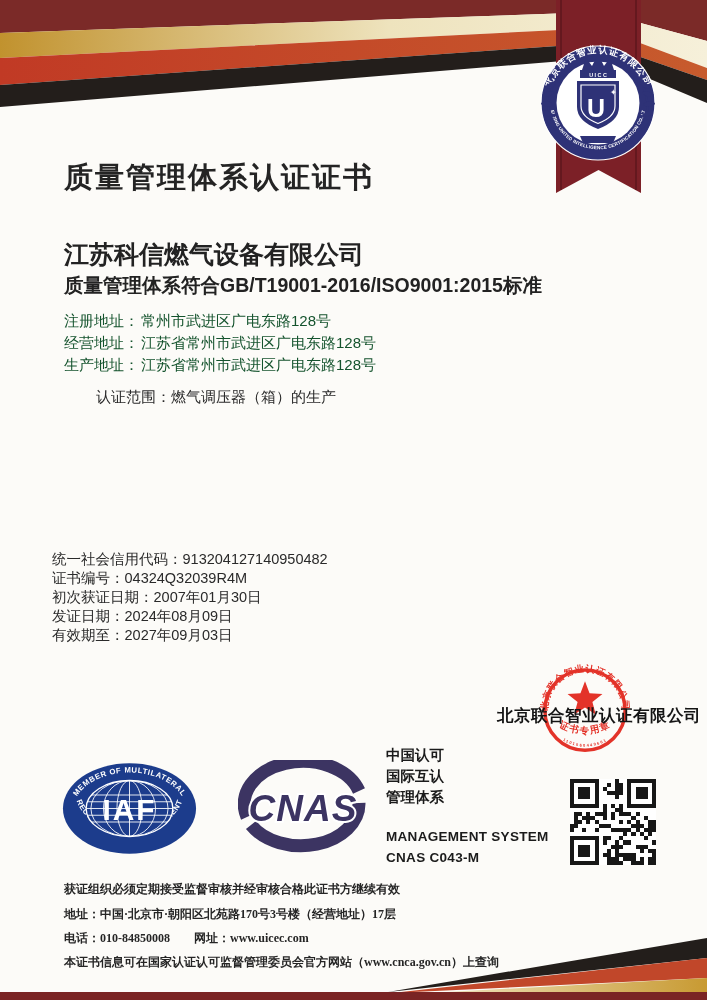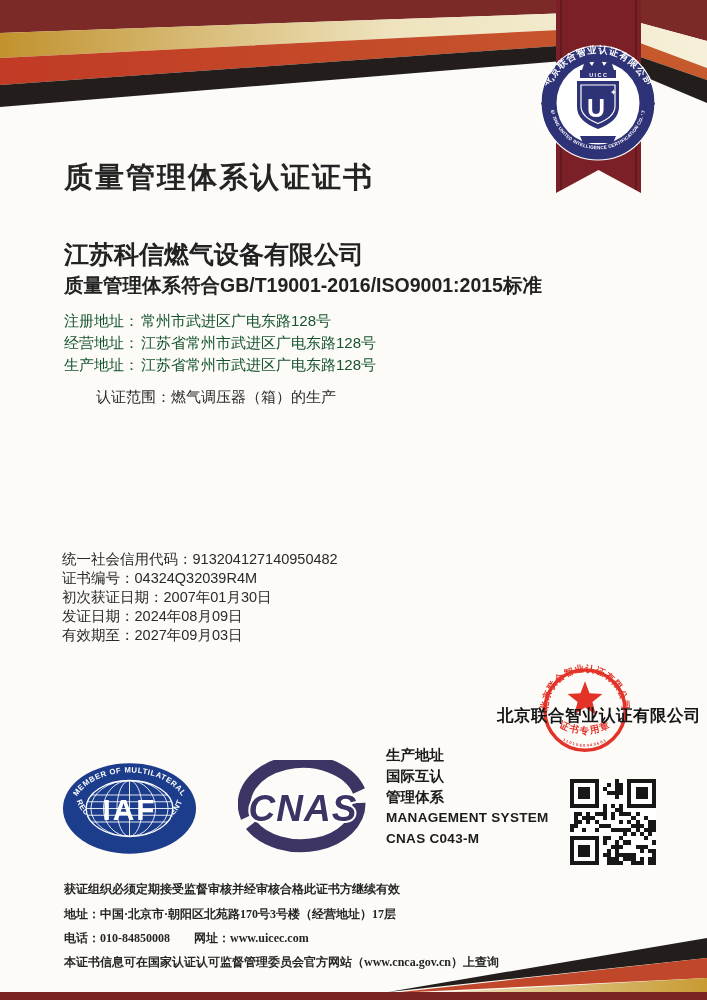--- a/index.html
+++ b/index.html
@@ -5,24 +5,24 @@
   html,body{margin:0;padding:0;background:#e8e8e8;}
   .page{position:relative;width:707px;height:1000px;background:#fcfbf8;overflow:hidden;
         font-family:"Liberation Sans","DejaVu Sans",sans-serif;color:#1d1d1d;}
   .abs{position:absolute;white-space:nowrap;}
   .title{left:64px;top:158px;font-size:29px;font-weight:800;letter-spacing:2px;color:#242424;}
   .company{left:64px;top:238px;font-size:25px;font-weight:800;color:#222;}
   .standard{left:64px;top:272px;font-size:19.5px;font-weight:800;color:#222;}
   .addr{left:64px;font-size:15px;font-weight:500;color:#14532d;}
   .addr .v{margin-left:2px;}
   .scope{left:64px;top:388px;font-size:15px;font-weight:500;color:#2a2a2a;margin-left:32px;}
-  .info{left:62px;font-size:14.5px;font-weight:500;color:#2a2a2a;text-align:right;}
+  .info{left:52px;font-size:14.5px;font-weight:500;color:#2a2a2a;text-align:right;}
   .overlay-co{left:497px;top:705px;font-size:16.5px;font-weight:600;color:#141414;z-index:6;letter-spacing:0.5px;}
   .claim{left:386px;font-size:14.5px;font-weight:700;color:#1b1b1b;}
-  .claim.latin{font-size:13.5px;letter-spacing:0.3px;}
+  .claim.latin{font-size:13.5px;letter-spacing:0.3px;margin-top:19px;}
   .foot{left:64px;font-size:12px;font-weight:700;color:#252525;
         font-family:"Liberation Serif","DejaVu Serif",serif;}
   svg text{font-family:"Liberation Sans","DejaVu Sans",sans-serif;}
 </style>
 </head>
 <body>
 
 <div class="page">
 
   <svg class="abs" style="left:0;top:0;z-index:1" width="707" height="215" viewBox="0 0 707 215">
@@ -181,21 +181,21 @@
     </g>
     <text x="70" y="60" font-size="31" font-weight="bold" fill="#ffffff" text-anchor="middle" letter-spacing="2">IAF</text>
   </svg>
 
   <svg class="abs" style="left:238px;top:760px" width="130" height="95" viewBox="0 0 130 95">
     <path d="M9,57 A58,42 0 0 1 121,31" fill="none" stroke="#3c3462" stroke-width="13"></path>
     <path d="M121,43 A58,42 0 0 1 13,65" fill="none" stroke="#3c3462" stroke-width="13"></path>
     <text x="65" y="61" font-size="37" font-weight="bold" font-style="italic" text-anchor="middle" fill="#3c3462" stroke="#ffffff" stroke-width="4" paint-order="stroke" letter-spacing="1">CNAS</text>
   </svg>
 
-  <div class="abs claim" style="top:746px">生产地址</div>
+  <div class="abs claim" style="top:746px">中国认可</div>
   <div class="abs claim" style="top:767px">国际互认</div>
   <div class="abs claim" style="top:788px">管理体系</div>
   <div class="abs claim latin" style="top:810px">MANAGEMENT SYSTEM</div>
   <div class="abs claim latin" style="top:831px">CNAS C043-M</div>
 
   <svg id="qr" class="abs" style="left:570px;top:779px" width="86" height="86" viewBox="0 0 21 21" shape-rendering="crispEdges">
   <rect x="0" y="0" width="21" height="21" fill="#ffffff"></rect>
       <rect x="0" y="0" width="7" height="7" fill="#171717"></rect>
       <rect x="1" y="1" width="5" height="5" fill="#fff"></rect>
       <rect x="2" y="2" width="3" height="3" fill="#171717"></rect>

